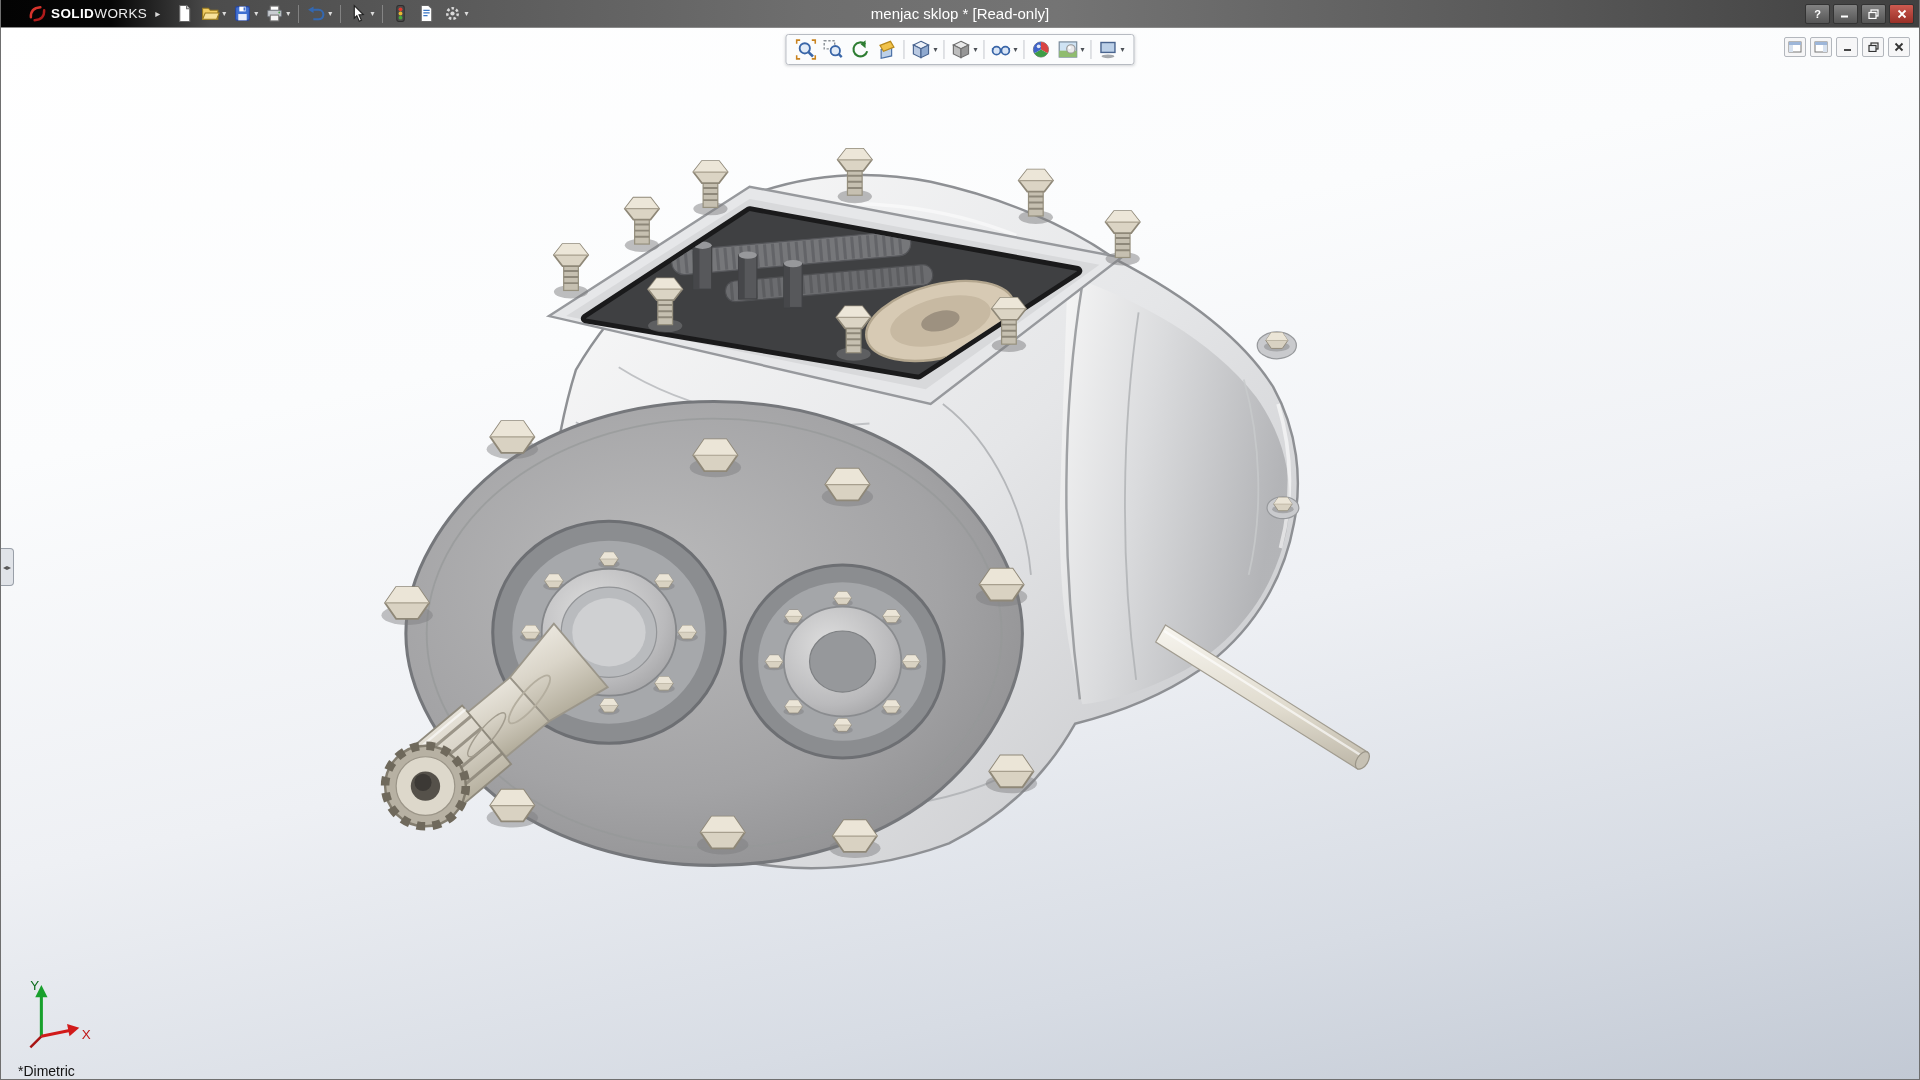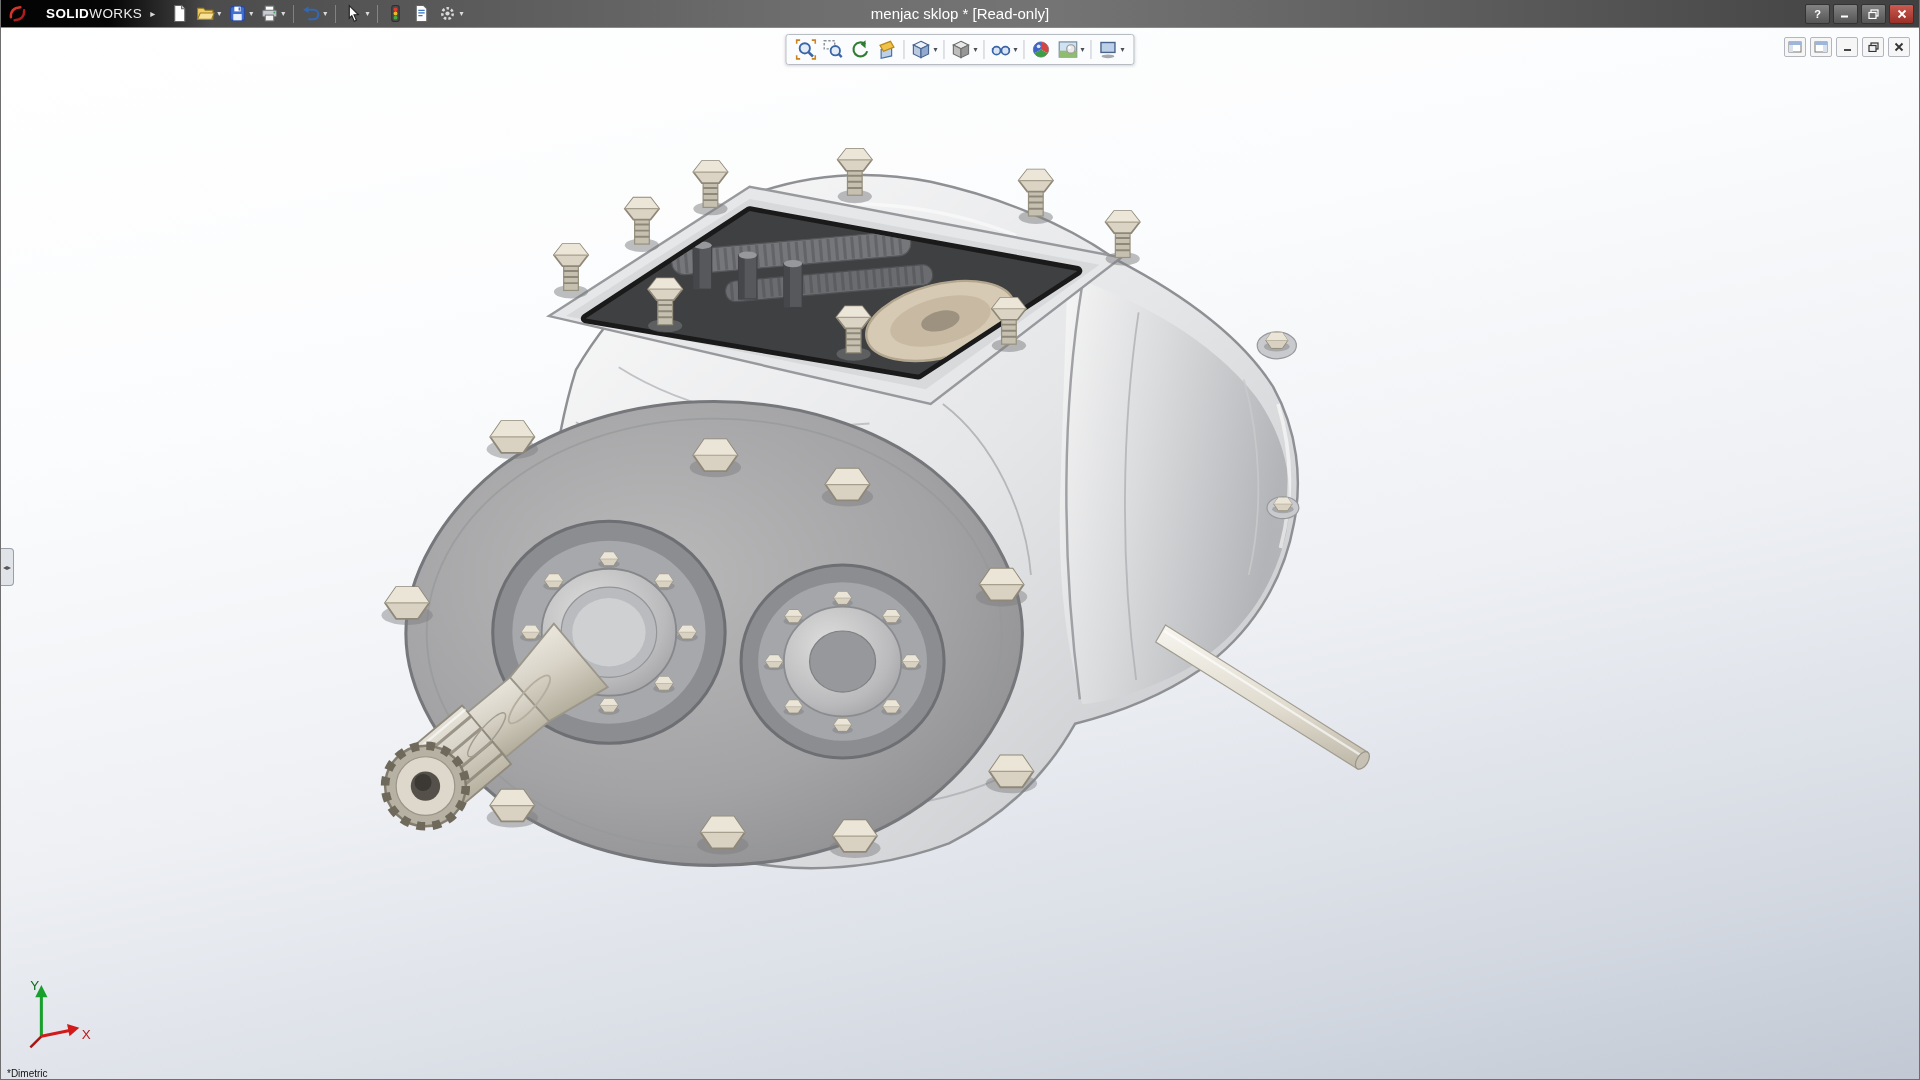--- a/index.html
+++ b/index.html
@@ -3,21 +3,21 @@
 <meta charset="utf-8">
 <style>
   html,body{margin:0;padding:0;width:1920px;height:1080px;overflow:hidden;
     font-family:"Liberation Sans",sans-serif;background:#000;}
   .window{position:absolute;inset:0;display:flex;flex-direction:column;
     border-left:1px solid #6f6f6f;border-right:1px solid #6f6f6f;border-bottom:1px solid #6f6f6f;box-sizing:border-box;}
   
   .titlebar{height:27px;flex:0 0 27px;position:relative;display:flex;align-items:center;color:#fff;
     background:linear-gradient(to right,#030303 0px,#060606 110px,#4c4c4c 210px,#6e6e6e 42%,#747474 55%,#585858 80%,#404040 100%);
     border-bottom:1px solid #8a8a8a;}
-  .logo{display:flex;align-items:center;gap:19px;padding:0 6px 0 7px;}
+  .logo{display:flex;align-items:center;gap:4px;padding:0 6px 0 7px;margin-left:20px;}
   .logo-mark{width:19px;height:19px;}
   .brand{font-size:13.5px;letter-spacing:.4px;white-space:nowrap;}
   .brand .solid{font-weight:bold;color:#fff;}
   .brand .works{font-weight:normal;color:#ededed;}
   .menu-chevron{color:#d8d8d8;font-size:10px;margin:0 12px 0 2px;}
   .main-toolbar{display:flex;align-items:center;gap:1px;}
   .tbtn{height:23px;display:flex;align-items:center;padding:0 3px;border-radius:2px;cursor:default;}
   .tbtn svg{display:block;}
   .dd{font-size:8px;color:#dcdcdc;margin-left:2px;line-height:1;}
   .tsep{width:1px;height:18px;background:rgba(255,255,255,.28);margin:0 4px;}
@@ -39,21 +39,21 @@
   .headsup .dd{color:#4c5056;}
   .hsep{width:1px;height:19px;background:#c4c8ce;margin:0 3px;}
   
   .doc-controls{position:absolute;top:9px;right:9px;display:flex;gap:4px;align-items:center;}
   .dbtn{width:20px;height:18px;display:flex;align-items:center;justify-content:center;
     background:rgba(242,243,245,.65);border:1px solid #b3b7bd;border-radius:2px;}
   
   .collapse-tab{position:absolute;left:0;top:520px;width:12px;height:36px;background:#e0e3e8;
     border:1px solid #999fa8;border-left:none;border-radius:0 4px 4px 0;display:flex;align-items:center;
     justify-content:center;font-size:8px;color:#555;}
-  .view-label{position:absolute;left:6px;bottom:0px;font-size:10px;color:#121212;}
+  .view-label{position:absolute;left:17px;bottom:0px;font-size:14px;color:#121212;}
 </style>
 </head>
 <body>
 
 <div class="window">
 
   <div class="titlebar">
     <div class="logo">
       <svg class="logo-mark" viewBox="0 0 20 20">
         <path d="M3,14 Q2.5,4.5 13,3.5" fill="none" stroke="#d6342c" stroke-width="2.6" stroke-linecap="round"></path>

